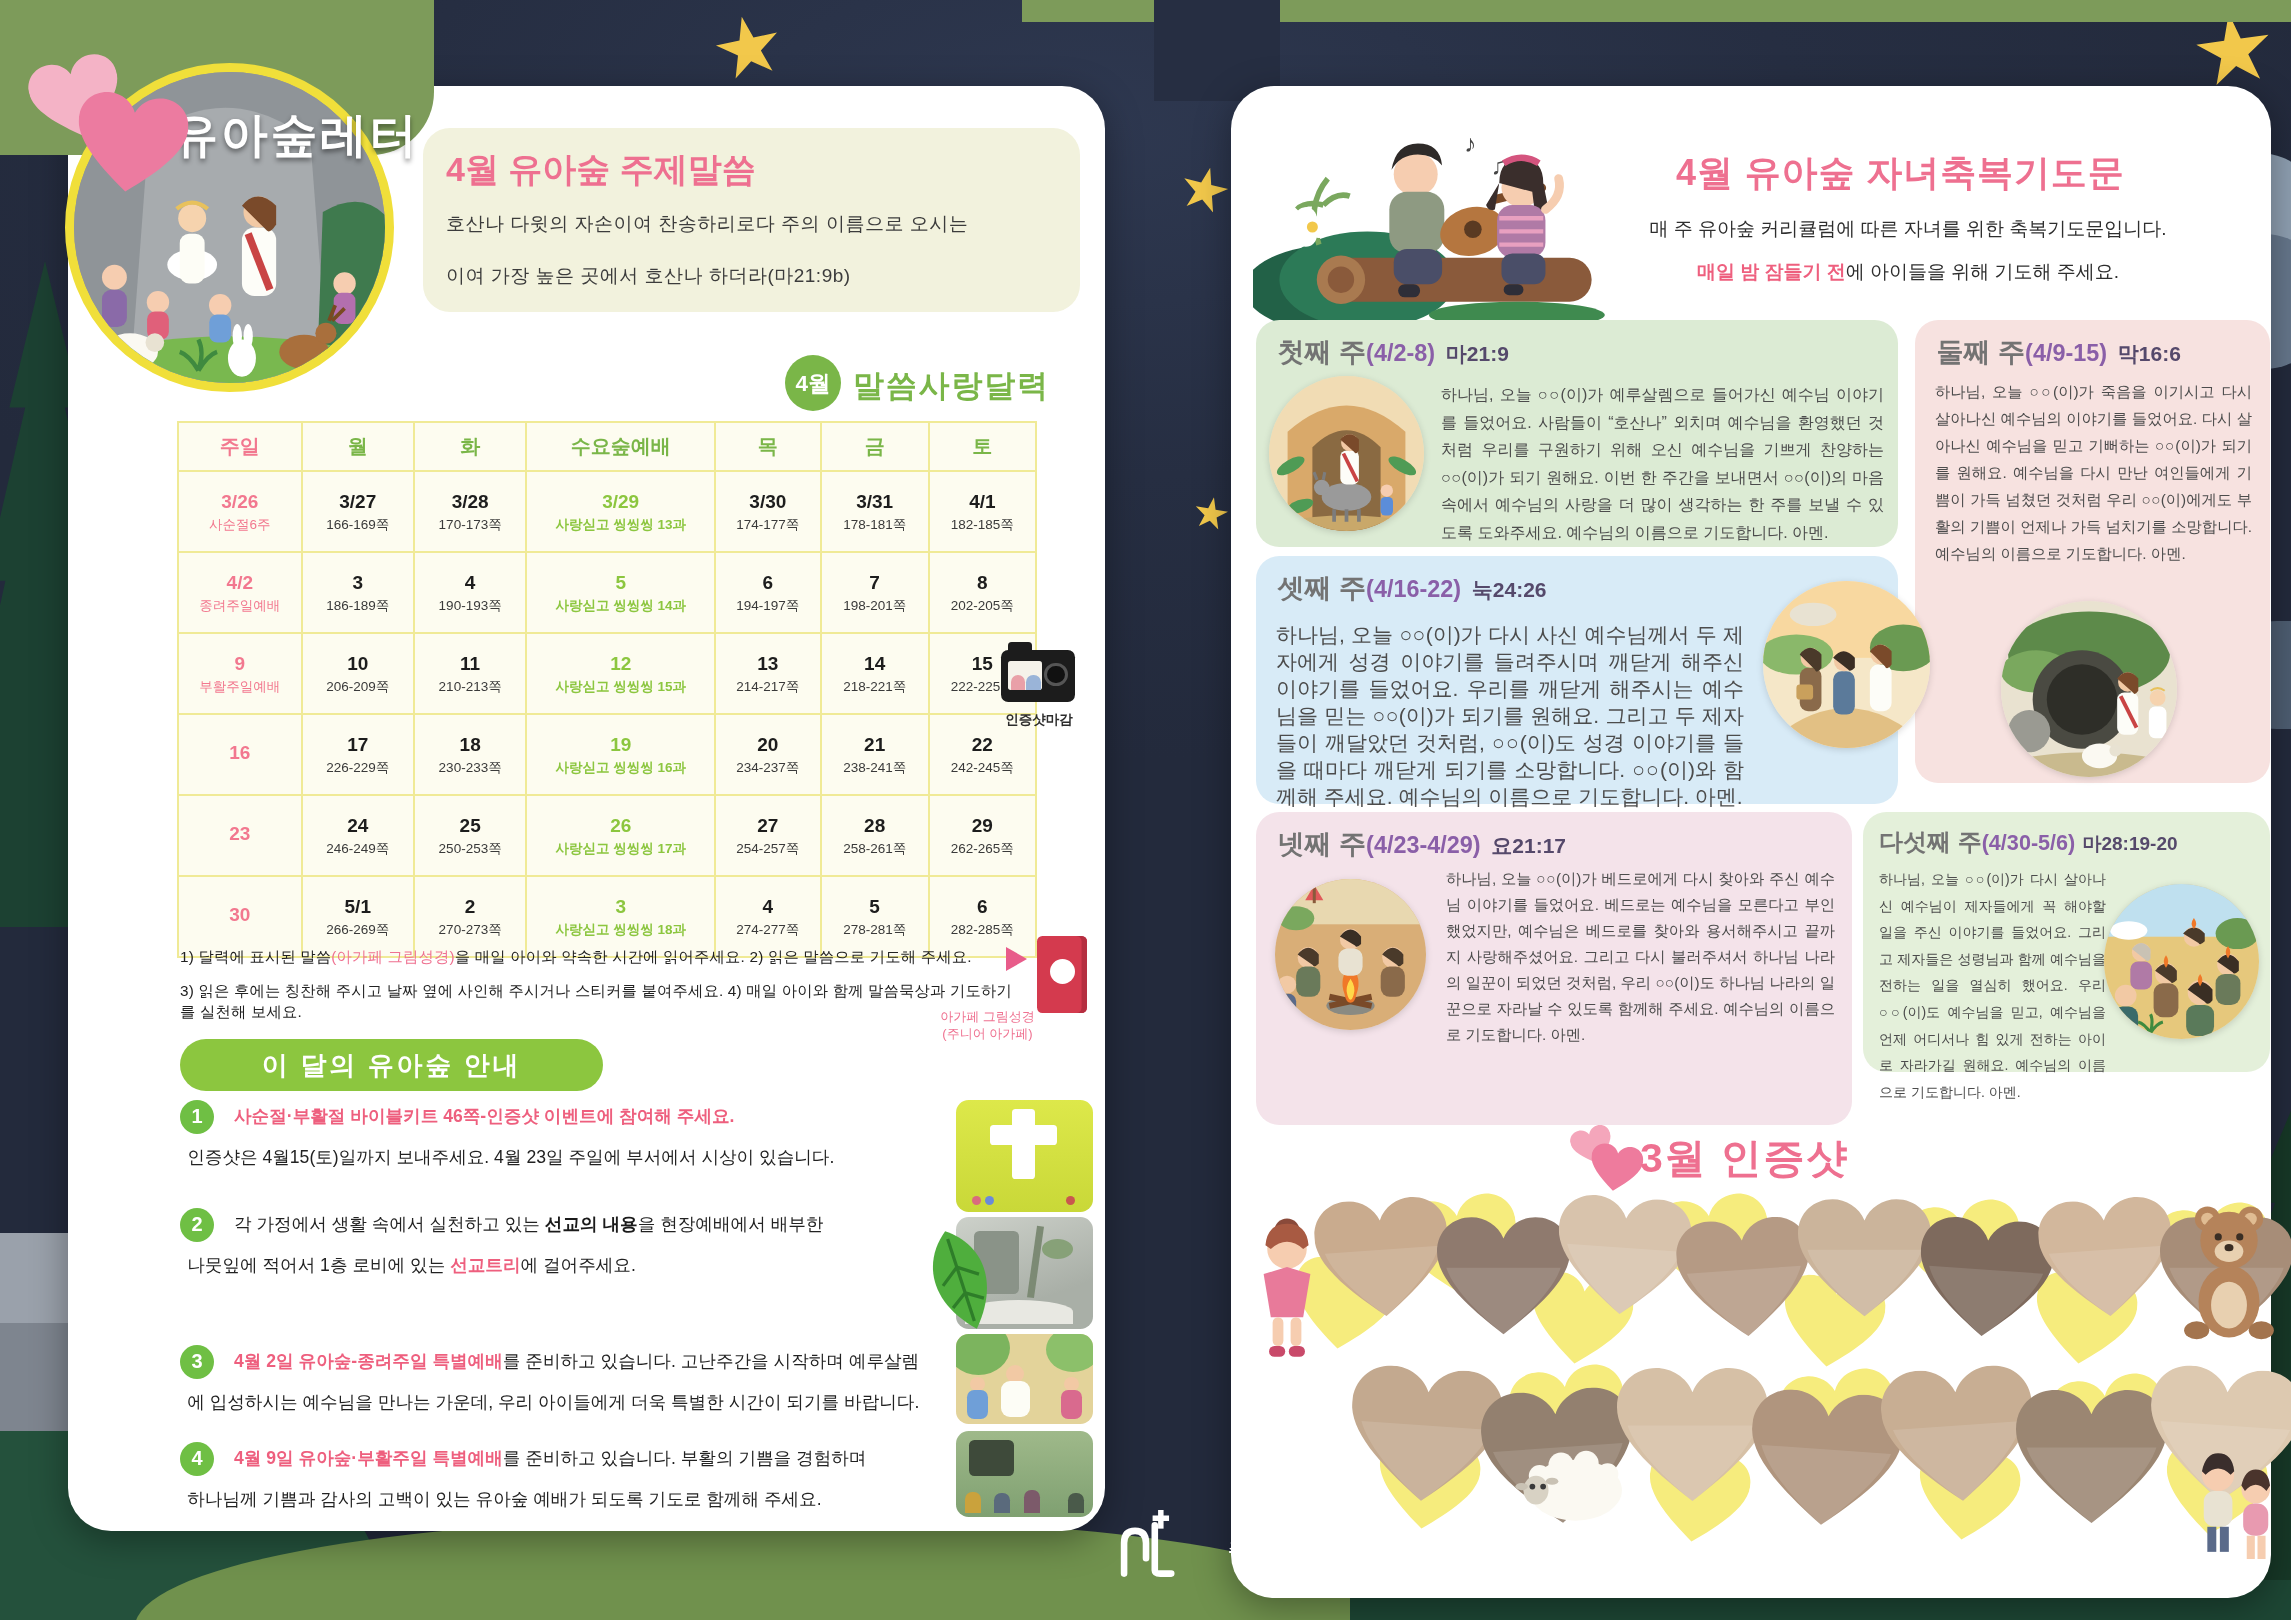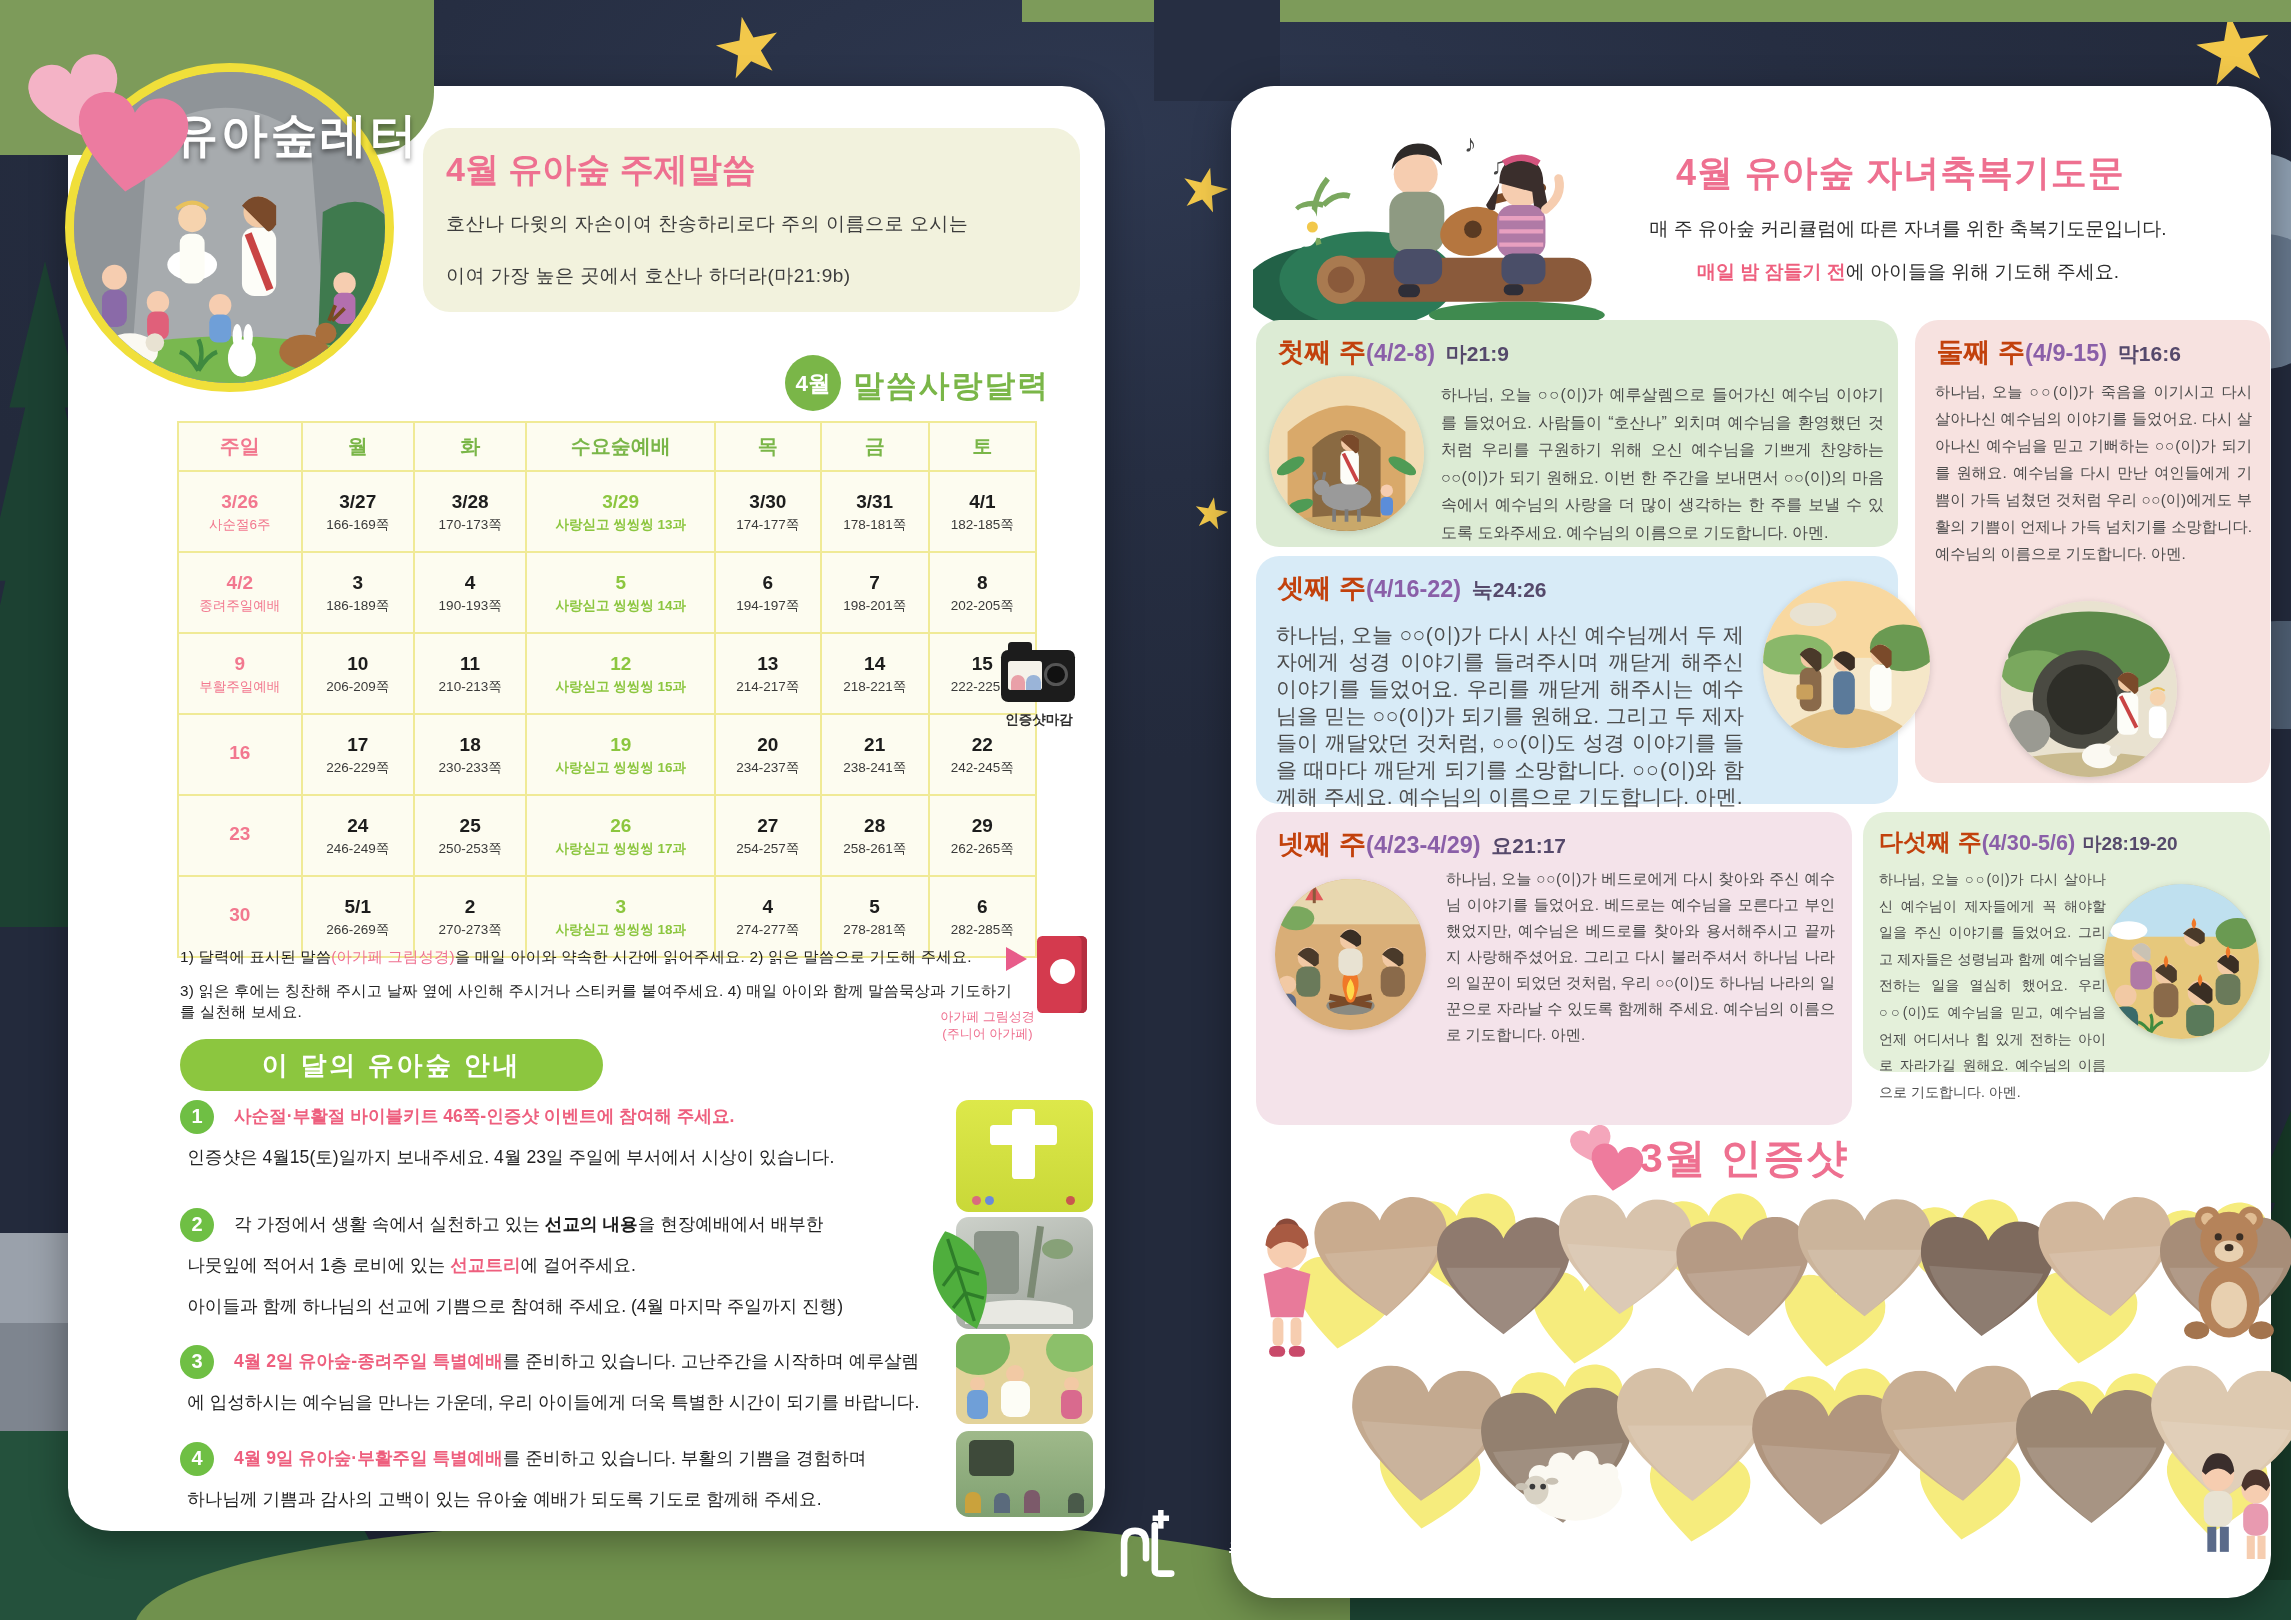--- a/index.html
+++ b/index.html
@@ -69,21 +69,21 @@
   .ann-line.cont{padding-left:7.2px;}
   
   .notice-img{position:absolute;left:956px;width:137px;border-radius:12.6px;overflow:hidden;}
   
   #footer-logo-text{left:1228px;top:1536px;font-size:21px;font-weight:bold;color:#fff;letter-spacing:2.7px;z-index:12;}
   
   #prayer-title{left:1676px;top:149px;font-size:36px;font-weight:bold;color:#ee7090;letter-spacing:0.9px;}
   .subline{left:1593px;width:630px;text-align:center;font-size:19px;color:#2e2e2e;}
   .wk{position:absolute;border-radius:23.4px;}
   .wk-head{position:absolute;left:21.6px;top:13.5px;white-space:nowrap;}
-  .wk-name{font-size:27px;font-weight:bold;color:#c2410c;}
+  .wk-name{font-size:27px;font-weight:bold;color:#737373;}
   .wk-range{font-size:23.4px;font-weight:bold;color:#8a5fa8;}
   .wk-ref{font-size:21px;font-weight:bold;color:#55496b;margin-left:10.8px;}
   .wk-text{position:absolute;color:#4c4c4c;text-align:justify;}
   .wk-circle{position:absolute;border-radius:50%;overflow:hidden;box-shadow:0 1.8px 7.2px rgba(0,0,0,.15);}
   .wk-circle svg{display:block;width:100%;height:100%;}
   
   #photos-title{left:1640px;top:1131px;font-size:41px;font-weight:bold;color:#ee7090;letter-spacing:1.8px;}
   .photo-heart{position:absolute;}
   .mascot{position:absolute;}
 </style>
@@ -395,21 +395,20 @@
   <div class="abs" id="notice-items">
       <div class="ann-item" style="top: 0px;">
         <span class="ann-num">1</span>
         <div class="ann-line first"><span class="seg-pinkb">사순절·부활절 바이블키트 46쪽-인증샷 이벤트에 참여해 주세요.</span></div>
         <div class="ann-line cont"><span class="seg-n">인증샷은 4월15(토)일까지 보내주세요. 4월 23일 주일에 부서에서 시상이 있습니다.</span></div>
       </div>
       <div class="ann-item" style="top: 108px;">
         <span class="ann-num">2</span>
         <div class="ann-line first"><span class="seg-n">각 가정에서 생활 속에서 실천하고 있는 </span><span class="seg-b">선교의 내용</span><span class="seg-n">을 현장예배에서 배부한</span></div>
         <div class="ann-line cont"><span class="seg-n">나뭇잎에 적어서 1층 로비에 있는 </span><span class="seg-pinkb">선교트리</span><span class="seg-n">에 걸어주세요.</span></div>
-        <div class="ann-line cont"><span class="seg-n">아이들과 함께 하나님의 선교에 기쁨으로 참여해 주세요. (4월 마지막 주일까지 진행)</span></div>
       </div>
       <div class="ann-item" style="top: 245px;">
         <span class="ann-num">3</span>
         <div class="ann-line first"><span class="seg-pinkb">4월 2일 유아숲-종려주일 특별예배</span><span class="seg-n">를 준비하고 있습니다. 고난주간을 시작하며 예루살렘</span></div>
         <div class="ann-line cont"><span class="seg-n">에 입성하시는 예수님을 만나는 가운데, 우리 아이들에게 더욱 특별한 시간이 되기를 바랍니다.</span></div>
       </div>
       <div class="ann-item" style="top: 342px;">
         <span class="ann-num">4</span>
         <div class="ann-line first"><span class="seg-pinkb">4월 9일 유아숲·부활주일 특별예배</span><span class="seg-n">를 준비하고 있습니다. 부활의 기쁨을 경험하며</span></div>
         <div class="ann-line cont"><span class="seg-n">하나님께 기쁨과 감사의 고백이 있는 유아숲 예배가 되도록 기도로 함께해 주세요.</span></div>

